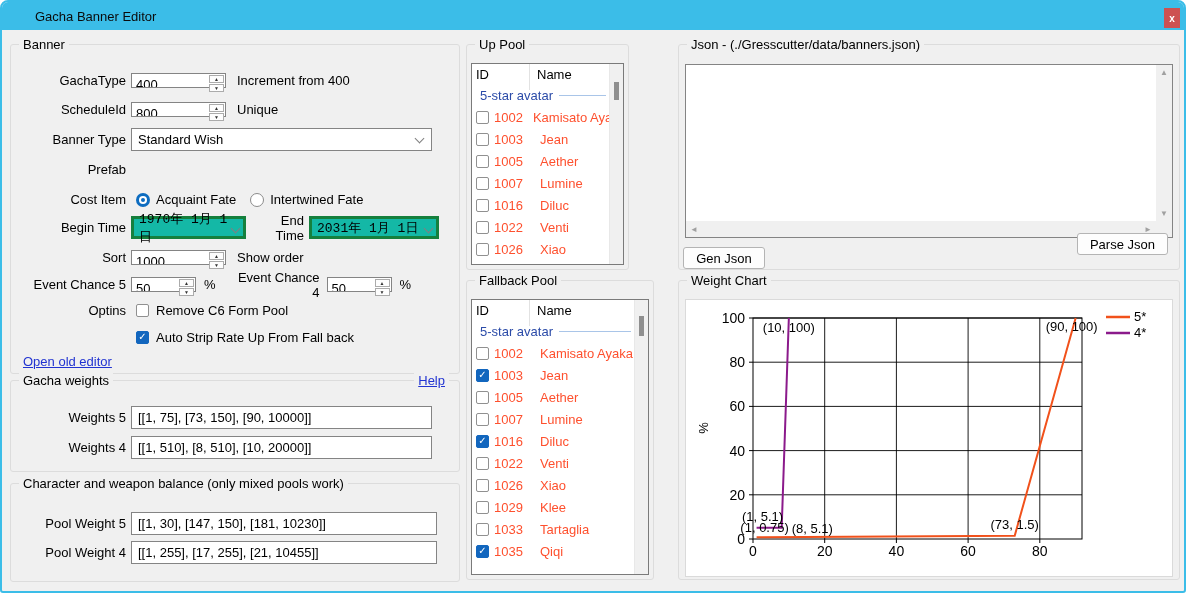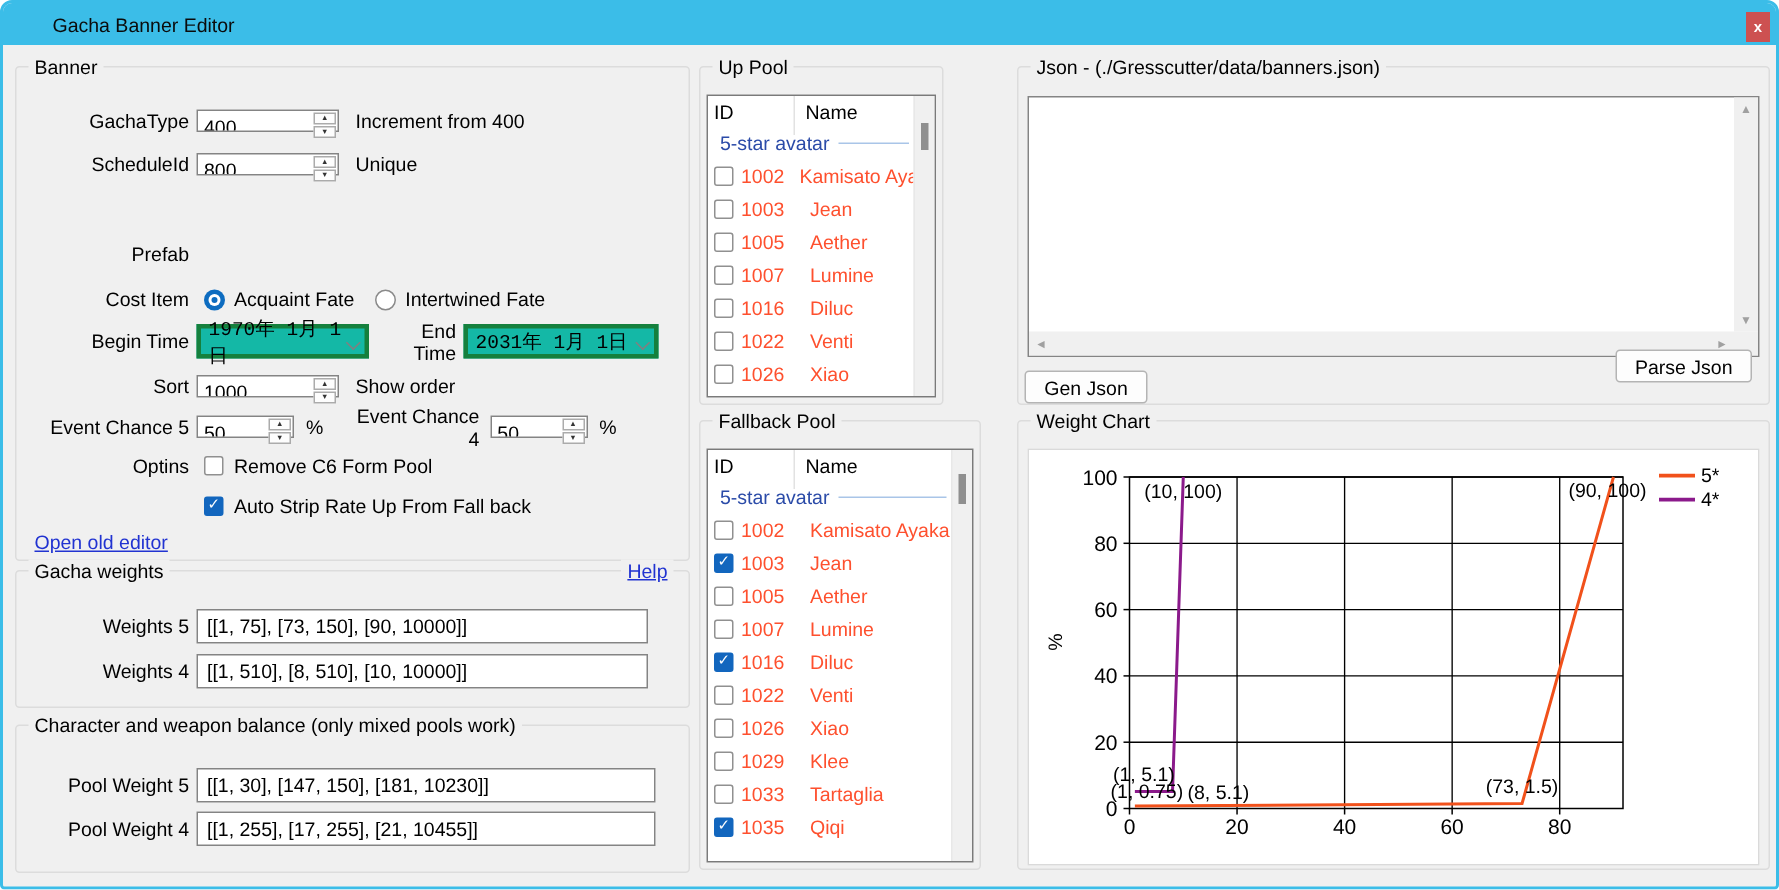--- a/index.html
+++ b/index.html
@@ -115,20 +115,27 @@
       <div class="numeric">
         <span class="val">800</span>
         <span class="spin">
             <div>▲</div>
             <div>▼</div>
           </span>
       </div>
       <span class="hint">Unique</span>
     </div>
 
+    <div class="frow" style="top:83px;">
+      <span class="flabel">Banner Type</span>
+      <div class="combo">
+        <span>Standard Wish</span>
+        <span class="chev"></span>
+      </div>
+    </div>
 
     <div class="frow" style="top:113px;">
       <span class="flabel">Prefab</span>
     </div>
 
     <div class="frow" style="top:143px;">
       <span class="flabel">Cost Item</span>
       <span class="radio-opt" style="margin-left:10px;">
         <span class="radio checked"></span>
         <span style="margin-left:6px;">Acquaint Fate</span>
@@ -205,21 +212,21 @@
     <span class="link gb-legend" style="left:auto; right:10px;">Help</span>
     <div class="frow" style="top:25px;">
       <span class="flabel">Weights 5</span>
       <div class="tinput">
         <span>[[1, 75], [73, 150], [90, 10000]]</span>
       </div>
     </div>
     <div class="frow" style="top:55px;">
       <span class="flabel">Weights 4</span>
       <div class="tinput">
-        <span>[[1, 510], [8, 510], [10, 10000]]</span>
+        <span>[[1, 510], [8, 510], [10, 20000]]</span>
       </div>
     </div>
   </div>
 
   <div class="groupbox" style="left:8px; top:481px; width:450px; height:99px;">
     <span class="gb-legend">Character and weapon balance (only mixed pools work)</span>
     <div class="frow" style="top:28px;">
       <span class="flabel">Pool Weight 5</span>
       <div class="tinput w306">
         <span>[[1, 30], [147, 150], [181, 10230]]</span>

